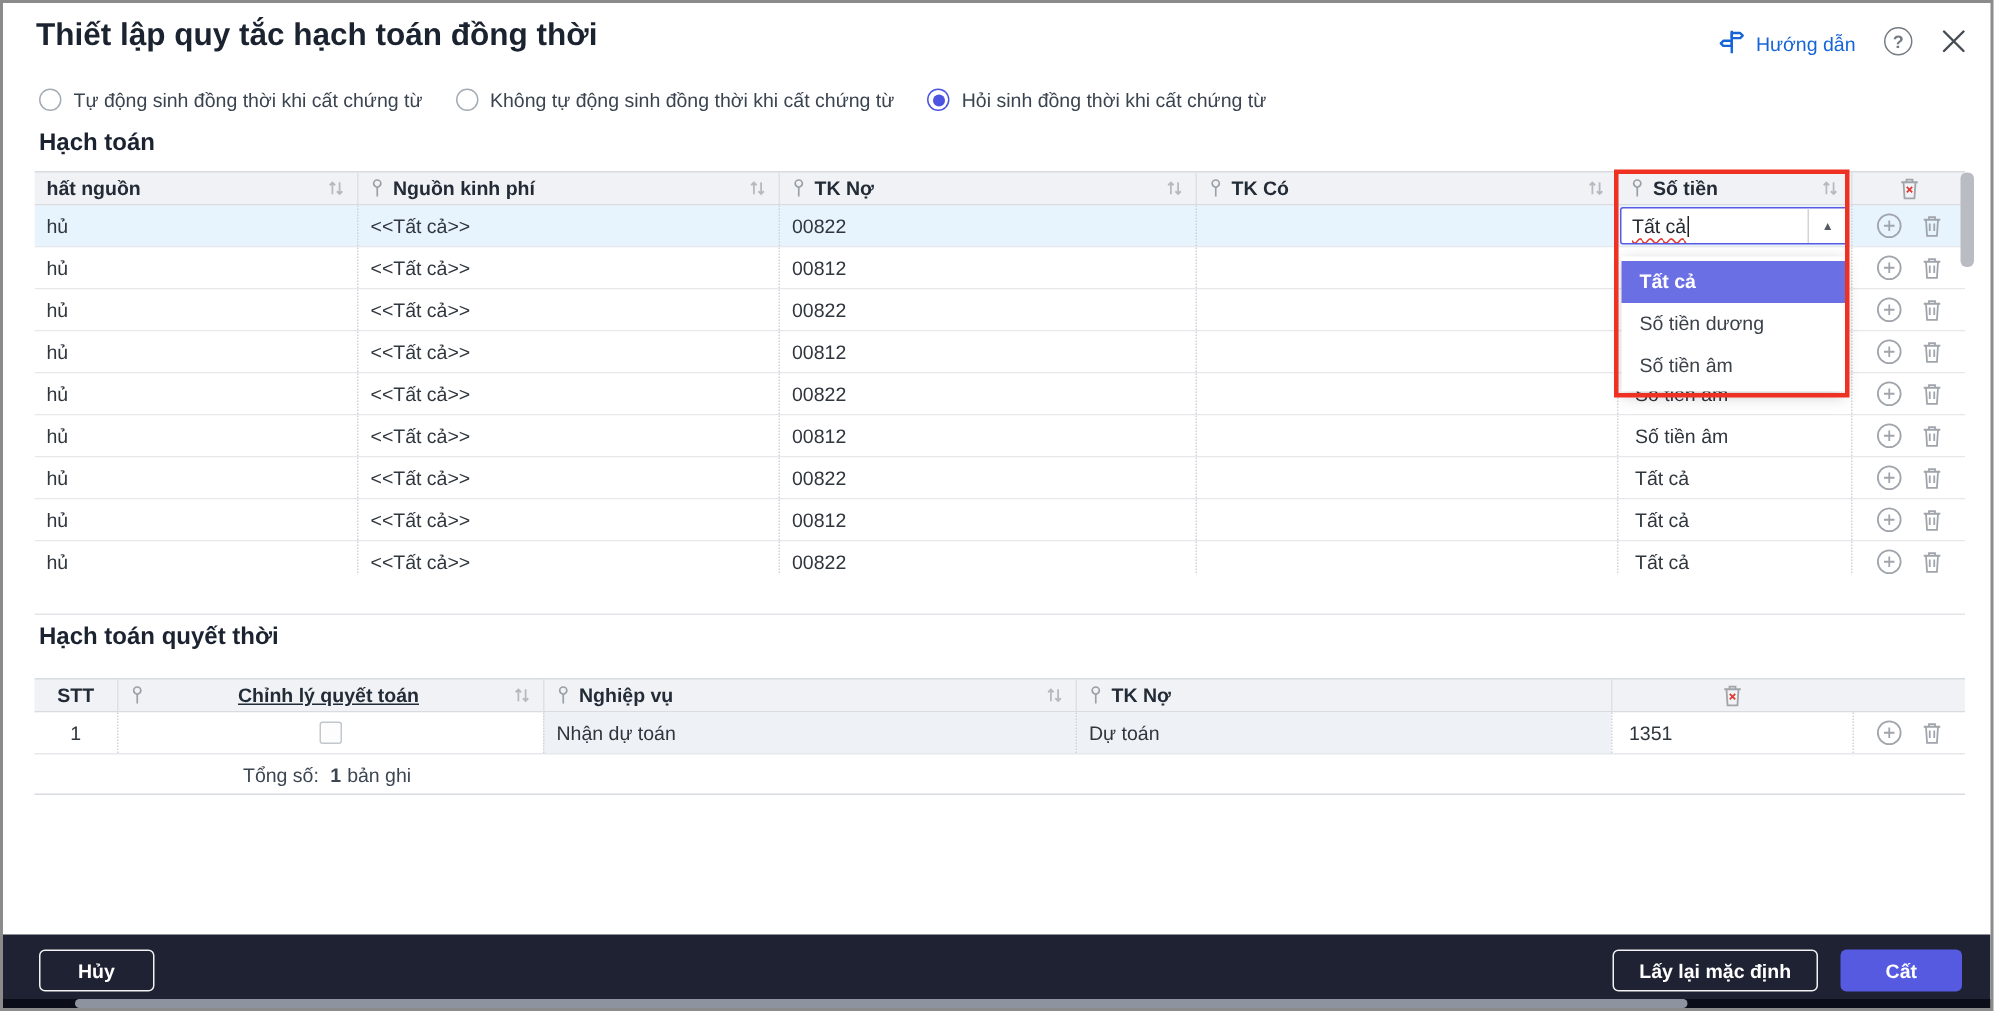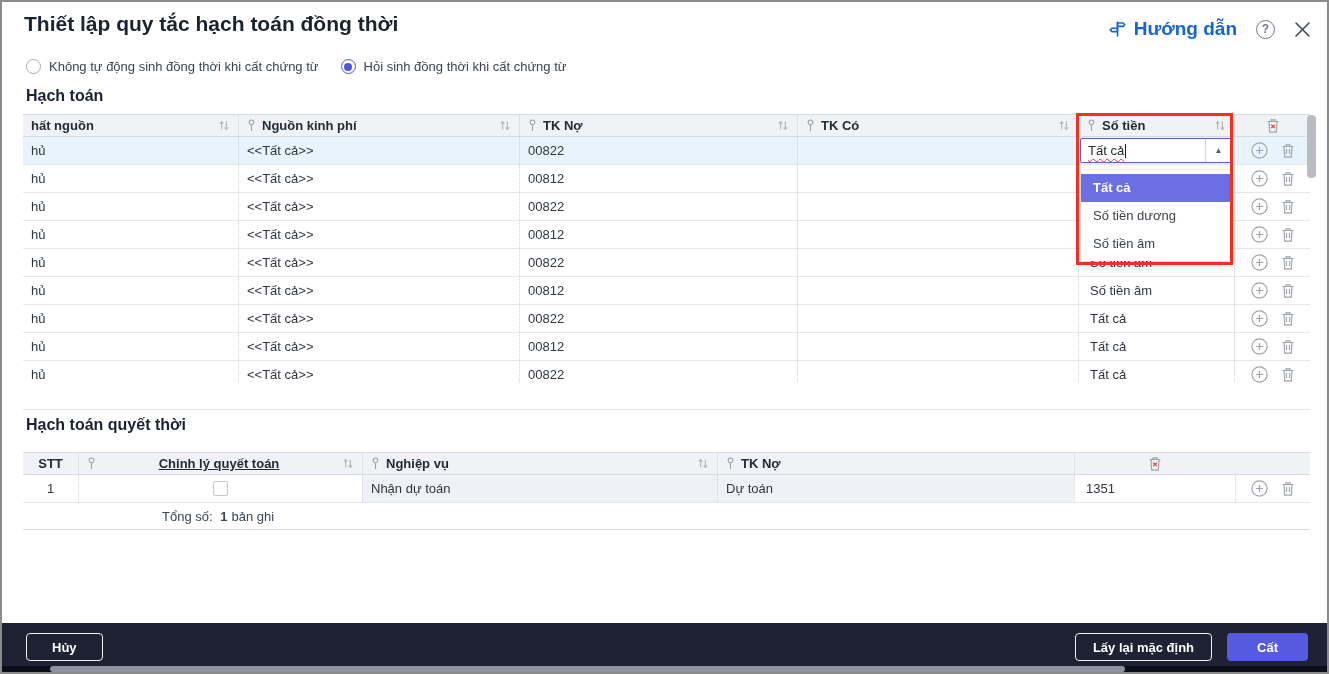--- a/index.html
+++ b/index.html
@@ -1,21 +1,21 @@
 <!DOCTYPE html>
 <html><head>
 <meta charset="utf-8">
 <style>
   html,body{margin:0;padding:0;}
   body{width:1329px;height:674px;position:relative;font-family:"Liberation Sans",sans-serif;background:#fff;}
   .frame{position:absolute;inset:0;border:2px solid #8b8b8b;background:#fff;overflow:hidden;box-sizing:border-box;}
 
   .dlg-title{position:absolute;left:22px;top:10px;font-size:21px;font-weight:bold;color:#1b2330;}
   .header-actions{position:absolute;right:16px;top:16px;display:flex;align-items:center;gap:19px;}
-  .guide{display:flex;align-items:center;gap:7px;color:#1565d8;font-size:19px;cursor:pointer;font-weight:bold;}
+  .guide{display:flex;align-items:flex-end;gap:7px;color:#1565d8;font-size:13px;cursor:pointer;}
   .help-circle{width:19px;height:19px;border:1.5px solid #757b82;border-radius:50%;color:#757b82;
     font-size:12px;font-weight:bold;display:flex;align-items:center;justify-content:center;box-sizing:border-box;}
 
   .radio-row{position:absolute;left:24px;top:57px;display:flex;gap:22px;font-size:13px;color:#3a4450;}
   .radio-opt{display:flex;align-items:center;gap:8px;cursor:pointer;}
   .rdot{width:15px;height:15px;border-radius:50%;border:1.5px solid #a6acb3;background:#fff;box-sizing:border-box;position:relative;flex:none;}
   .radio-opt.sel .rdot{border-color:#4d55e0;}
   .radio-opt.sel .rdot::after{content:"";position:absolute;inset:2.5px;border-radius:50%;background:#4d55e0;}
 
   .section{position:absolute;left:24px;font-size:16px;font-weight:bold;color:#1b2330;}
@@ -94,20 +94,24 @@
     </div>
     <div class="help-circle">?</div>
     <svg width="17" height="17" viewBox="0 0 17 17" style="cursor:pointer;">
       <path d="M2 2l13 13M15 2 2 15" stroke="#454b52" stroke-width="1.6" stroke-linecap="round" fill="none"></path>
     </svg>
   </div>
 
   <div class="radio-row" id="radio-row">
       <div class="radio-opt">
         <span class="rdot"></span>
+        <span>Tự động sinh đồng thời khi cất chứng từ</span>
+      </div>
+      <div class="radio-opt">
+        <span class="rdot"></span>
         <span>Không tự động sinh đồng thời khi cất chứng từ</span>
       </div>
       <div class="radio-opt sel">
         <span class="rdot"></span>
         <span>Hỏi sinh đồng thời khi cất chứng từ</span>
       </div>
     </div>
 
   <div class="section s1">Hạch toán</div>
 

